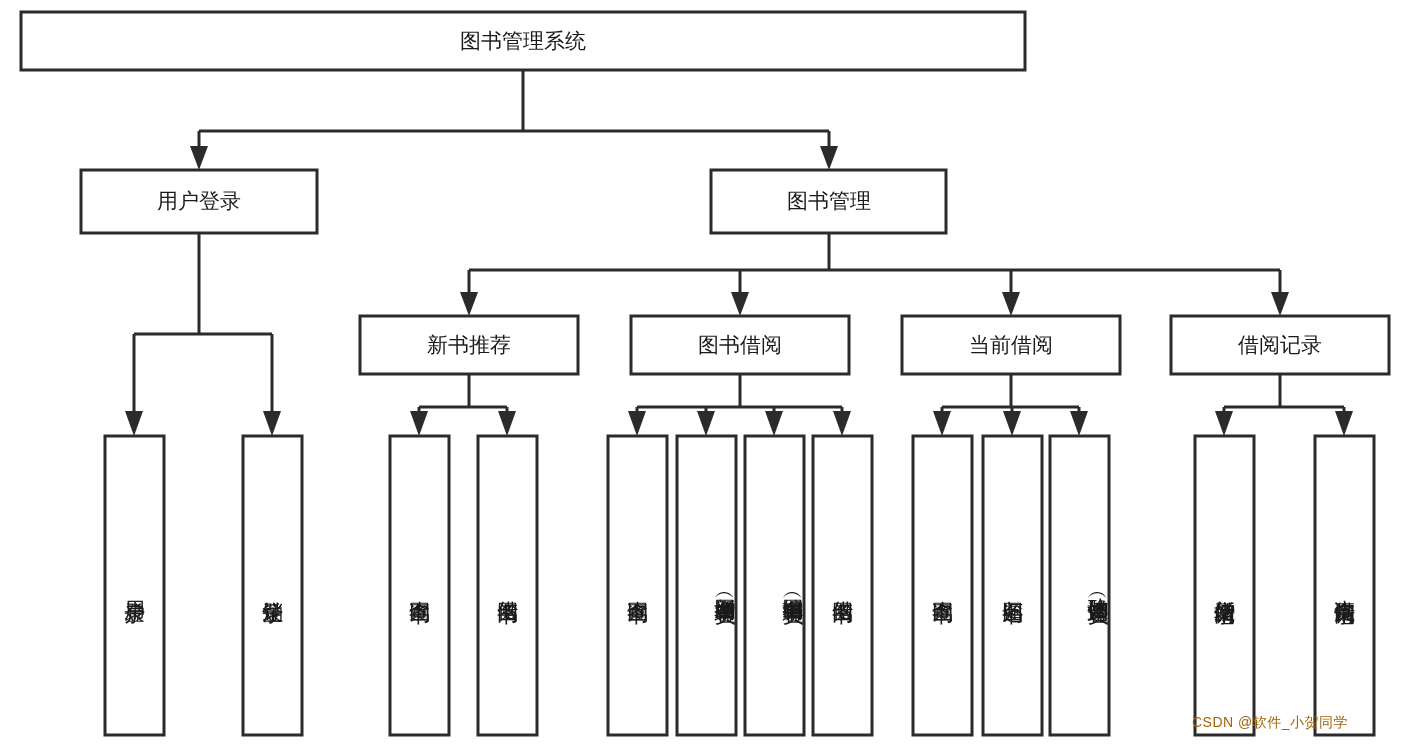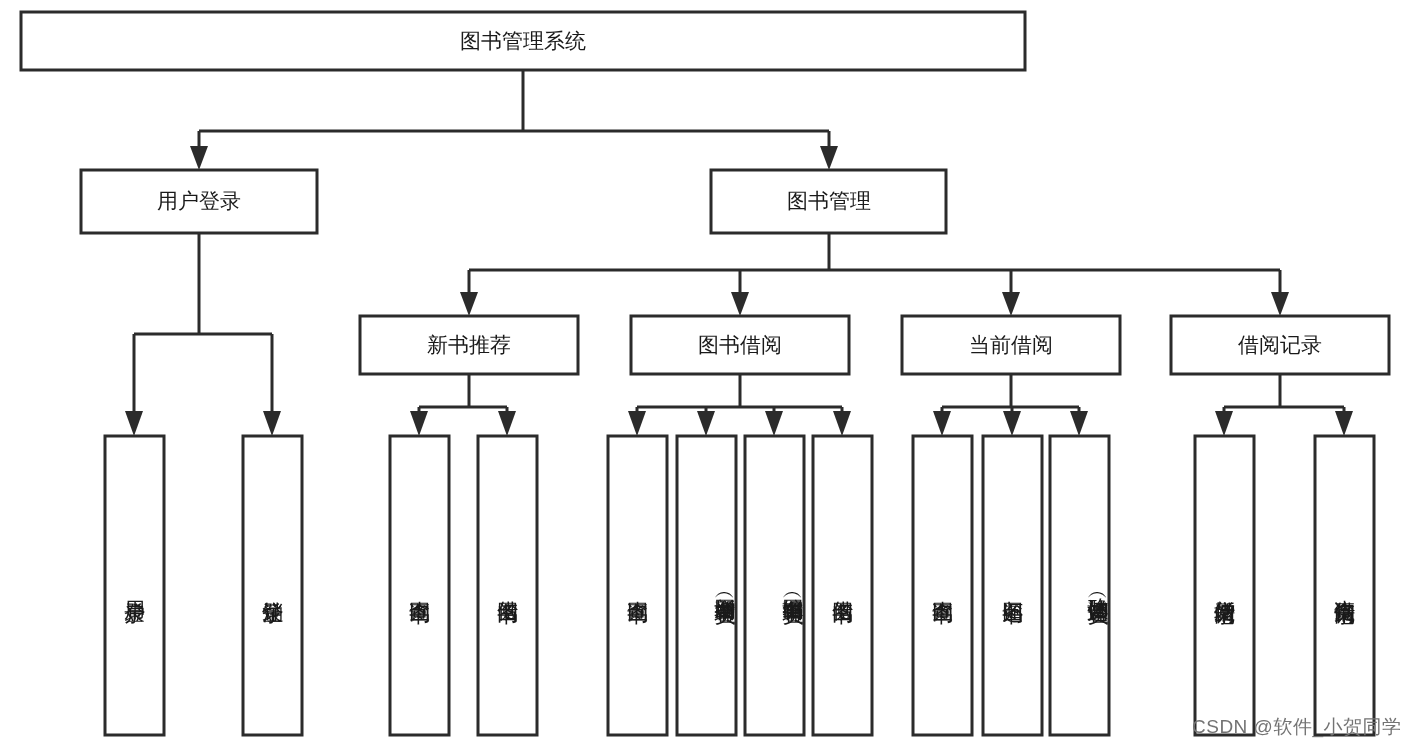--- a/index.html
+++ b/index.html
@@ -63,22 +63,22 @@
     display: flex;
     align-items: center;
     justify-content: center;
     white-space: pre-wrap;
     text-align: center;
     pointer-events: none;
   }
   .watermark {
     position: absolute;
     font-family: "Liberation Sans", "DejaVu Sans", sans-serif;
-    font-size: 19px;
-    color: #737373;
+    font-size: 14px;
+    color: #a16207;
     white-space: nowrap;
     letter-spacing: 0.5px;
   }
 </style>
 </head>
 <body>
 
 <div id="diagram-root">
 
   <svg class="flow" viewBox="0 0 1405 747" xmlns="http://www.w3.org/2000/svg">

